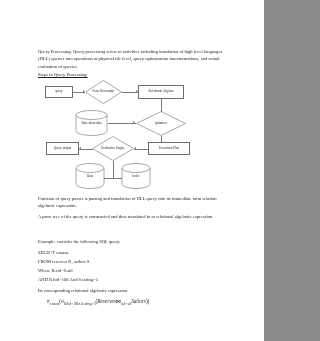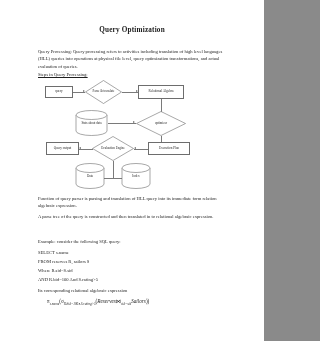--- a/index.html
+++ b/index.html
@@ -162,21 +162,20 @@
     border-left: 1.6px solid transparent;
     border-right: 1.6px solid transparent;
     border-top: 2.4px solid #6d6d6d;
   }
 </style>
 </head>
 <body>
 
 <div id="page">
 
-  <div class="doc-title">Query Optimization</div>
 
   <p class="para p-intro">Query Processing: Query processing refers to activities including translation of high level languages (HLL) queries into operations at physical file level, query optimization transformations, and actual evaluation of queries.</p>
 
   <p class="para p-steps underline">Steps in Query Processing:</p>
 
   <div id="diagram">
 
     <div class="node rect" style="left:17px; top:6px; width:28px; height:12px;">
       <span>query</span>
     </div>

